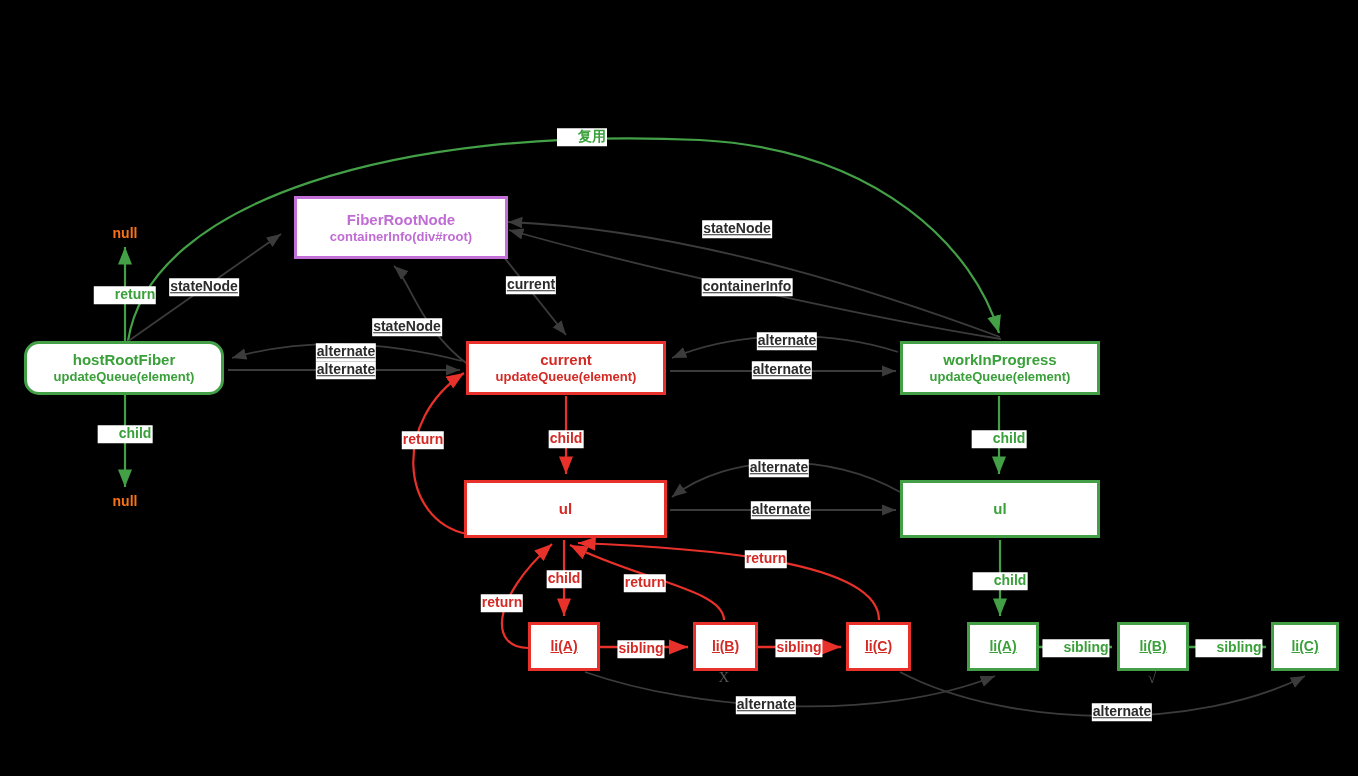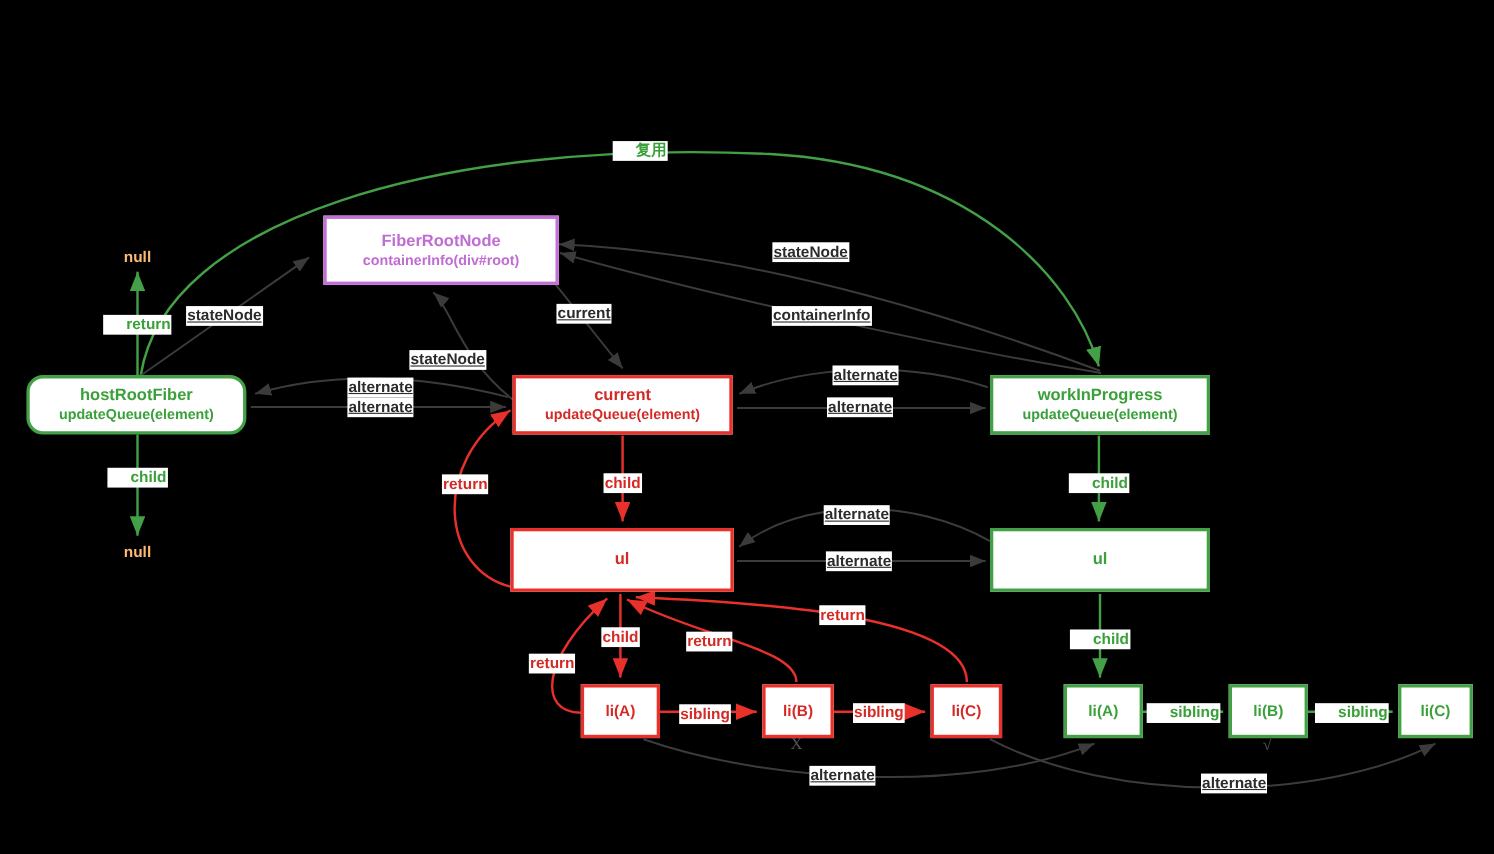--- a/index.html
+++ b/index.html
@@ -42,21 +42,21 @@
     font-weight: bold;
     font-size: 13px;
   }
   .node.green { border-color: #43a047; }
   .node.green .t1, .node.green .t2 { color: #3aa03a; }
   .node.red { border-color: #e8312a; }
   .node.red .t1, .node.red .t2 { color: #d42a25; }
   .node.purple { border-color: #c36fd8; }
   .node.purple .t1, .node.purple .t2 { color: #c06cd4; }
 
-  .node.small .t1 { font-size: 14px; }
+  .node.small .t1 { font-size: 14px; text-decoration: underline; }
 
   .elabel {
     position: absolute;
     background: #ffffff;
     font-weight: bold;
     font-size: 14px;
     padding: 0 1px;
     white-space: nowrap;
     transform: translate(-50%, -50%);
     line-height: 1.25;
@@ -66,21 +66,21 @@
   .elabel.red { color: #d42a25; }
 
   .freetext {
     position: absolute;
     background: transparent;
     font-weight: bold;
     font-size: 14px;
     white-space: nowrap;
     transform: translate(-50%, -50%);
   }
-  .freetext.green { color: #fdba74; }
+  .freetext.green { color: #f97316; }
   .mark {
     position: absolute;
     color: #555555;
     font-size: 15px;
     font-family: "Liberation Serif", serif;
     transform: translate(-50%, -50%);
   }
 </style>
 </head>
 <body>

